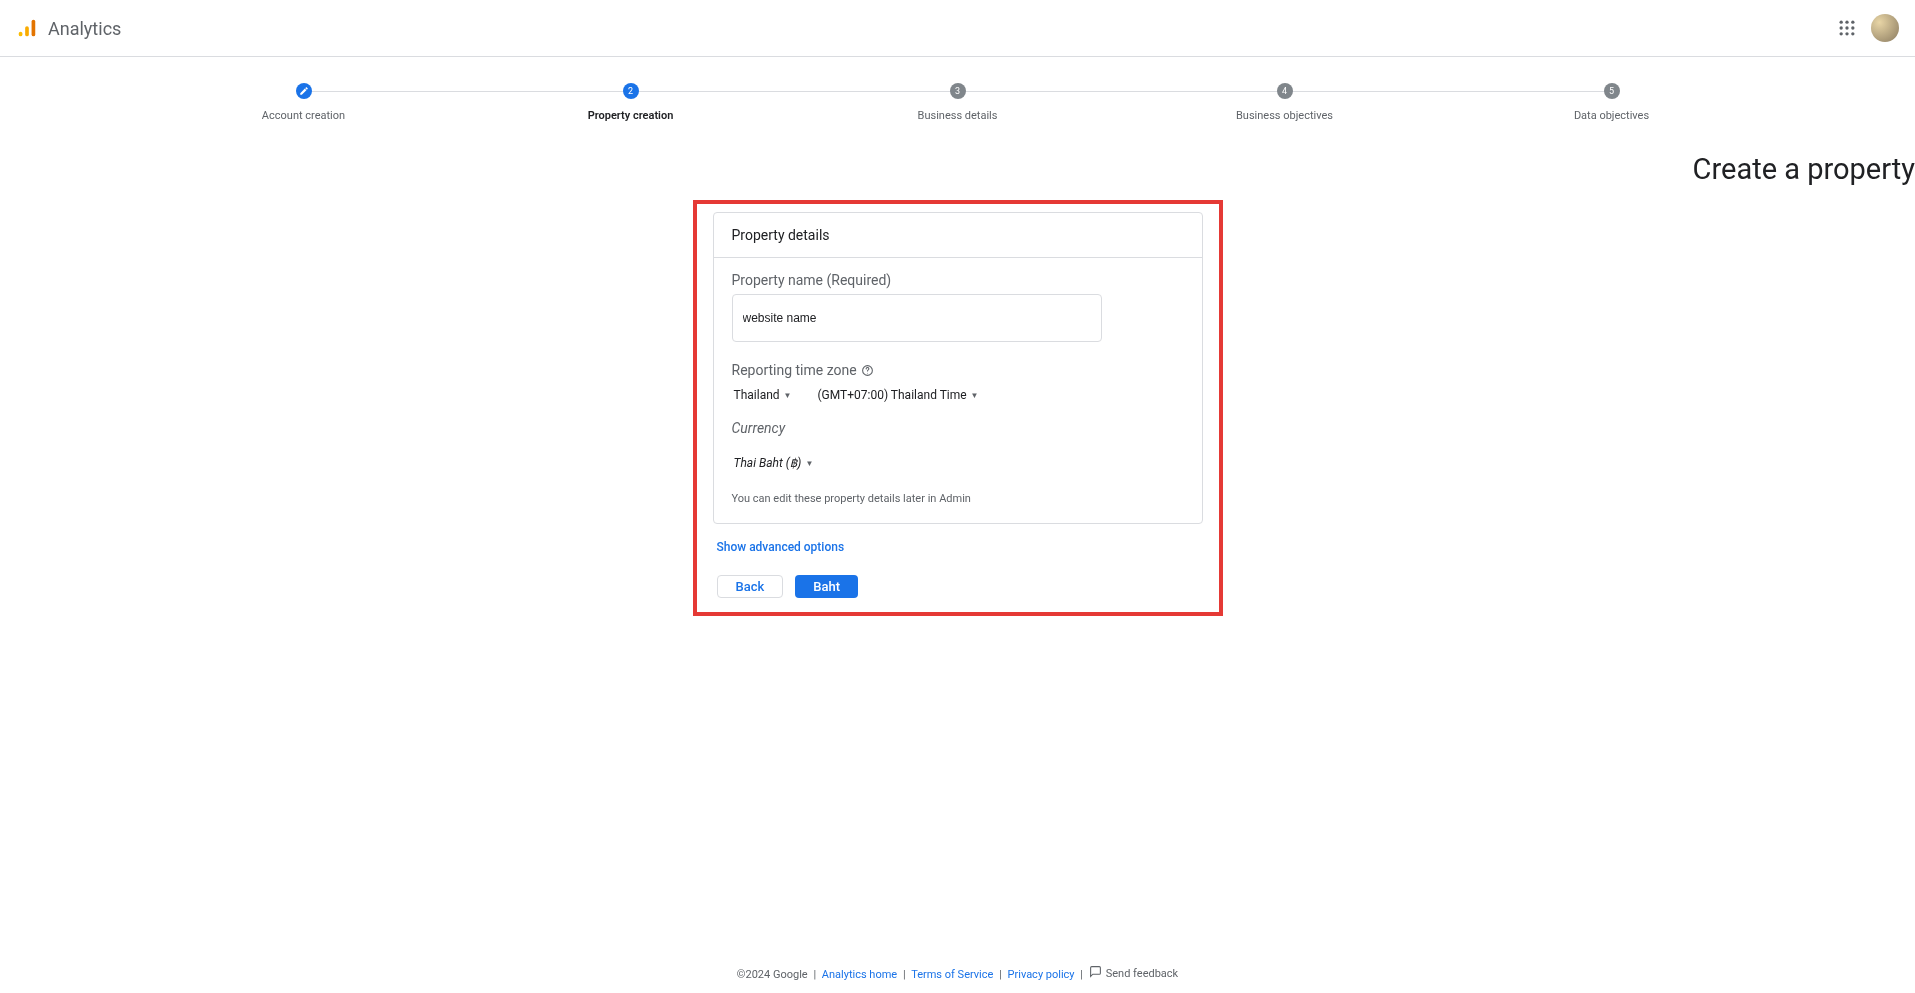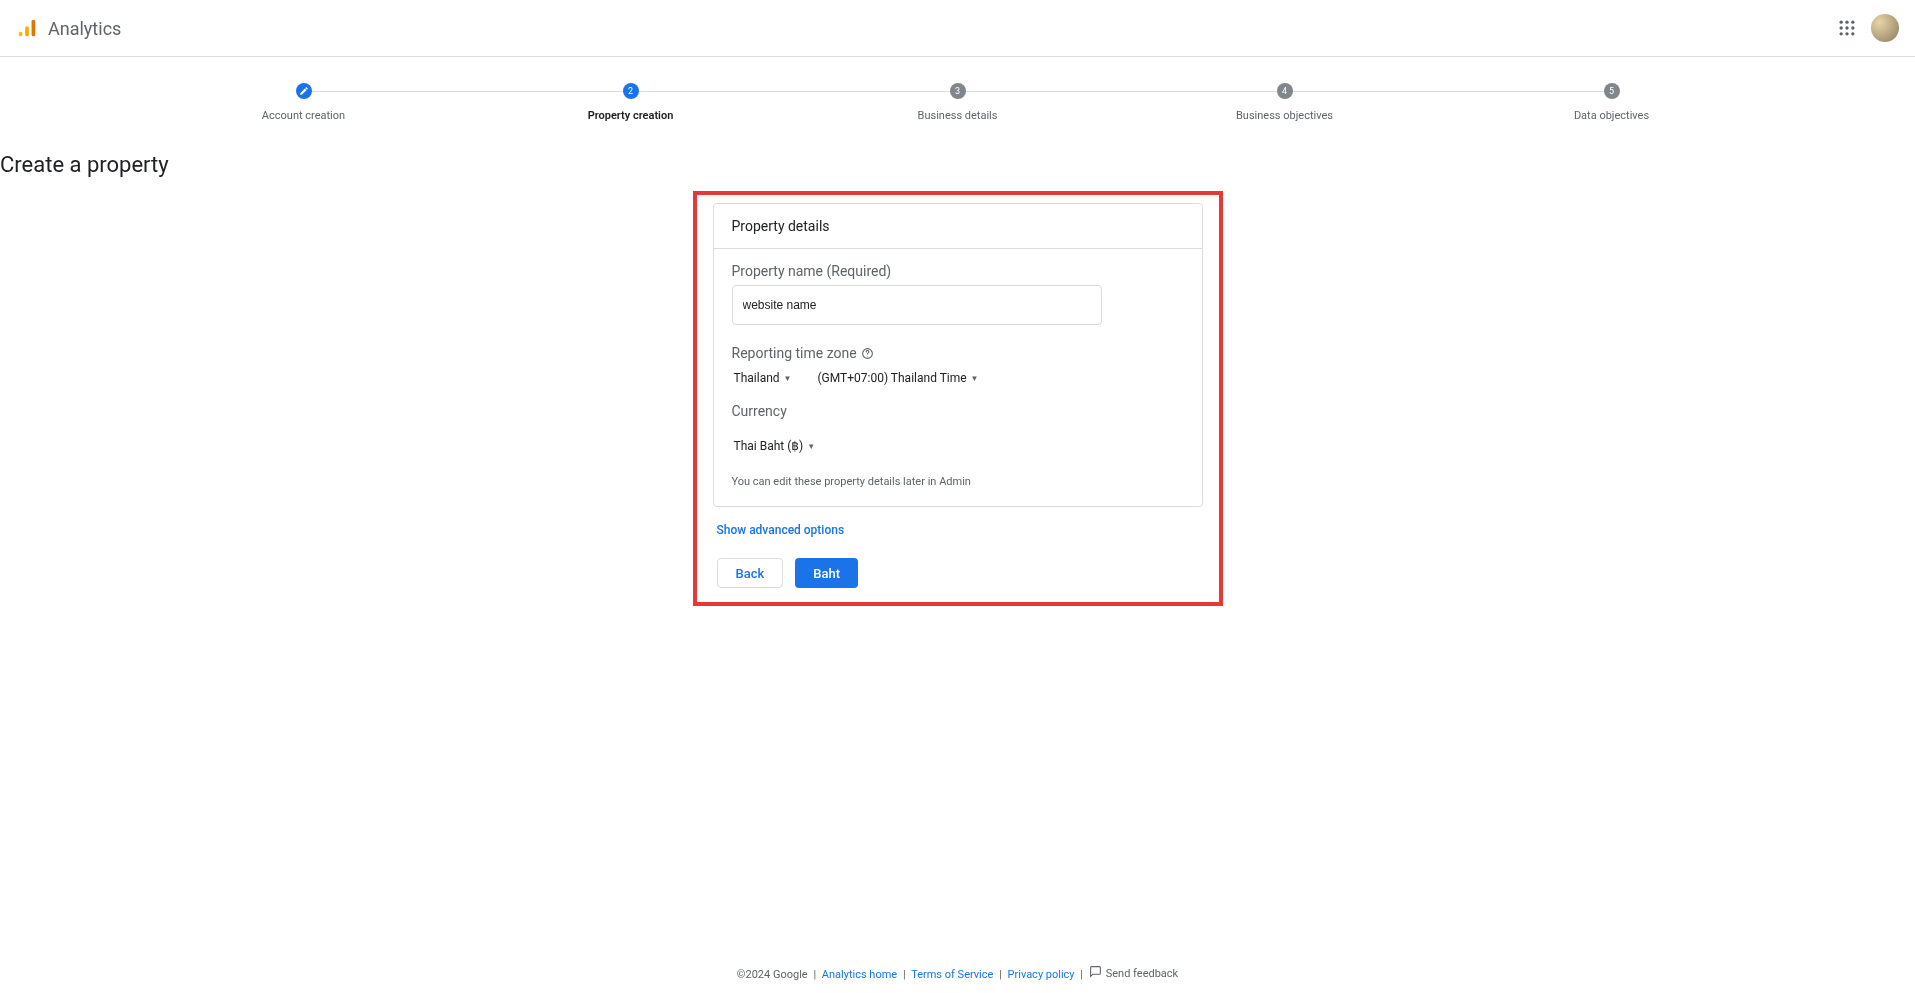--- a/index.html
+++ b/index.html
@@ -100,22 +100,22 @@
   }
   .step-label.active { color: #202124; font-weight: 600; }
 
   
   .main {
     background: #fff;
     flex: 1;
     padding-bottom: 40px;
   }
   .page-title {
-    text-align: left;
-    font-size: 22px;
+    text-align: right;
+    font-size: 29px;
     font-weight: 400;
     margin-top: 18px;
     color: #202124;
   }
   .page-subtitle {
     text-align: center;
     font-size: 12px;
     color: #5f6368;
     max-width: 600px;
     margin: 10px auto 0;
@@ -147,21 +147,21 @@
   .field-label {
     font-size: 14px;
     color: #5f6368;
     display: flex;
     align-items: center;
     gap: 4px;
   }
   .text-input {
     margin-top: 6px;
     width: 370px;
-    height: 40px;
+    height: 48px;
     border: 1px solid #dadce0;
     border-radius: 4px;
     padding: 0 10px;
     font-size: 12px;
     color: #202124;
   }
 
   .timezone-row {
     margin-top: 20px;
   }
@@ -183,21 +183,21 @@
     font-size: 12px;
     color: #202124;
     cursor: pointer;
     padding: 4px 2px;
   }
   .dropdown .arrow {
     font-size: 8px;
     color: #5f6368;
   }
 
-  .currency-row { margin-top: 14px; }
+  .currency-row { margin-top: 14px; font-style: italic; }
   .note-text {
     font-size: 11px;
     color: #5f6368;
     margin-top: 18px;
   }
 
   .advanced-link {
     color: #1a73e8;
     font-size: 12px;
     font-weight: 500;
@@ -207,21 +207,21 @@
     padding-left: 4px;
   }
 
   .button-row {
     margin-top: 20px;
     display: flex;
     gap: 12px;
     padding-left: 4px;
   }
   .btn {
-    height: 30px;
+    height: 23px;
     border-radius: 4px;
     font-size: 13px;
     font-weight: 500;
     padding: 0 18px;
     cursor: pointer;
     border: none;
     font-family: inherit;
   }
   .btn-secondary {
     background: #fff;

